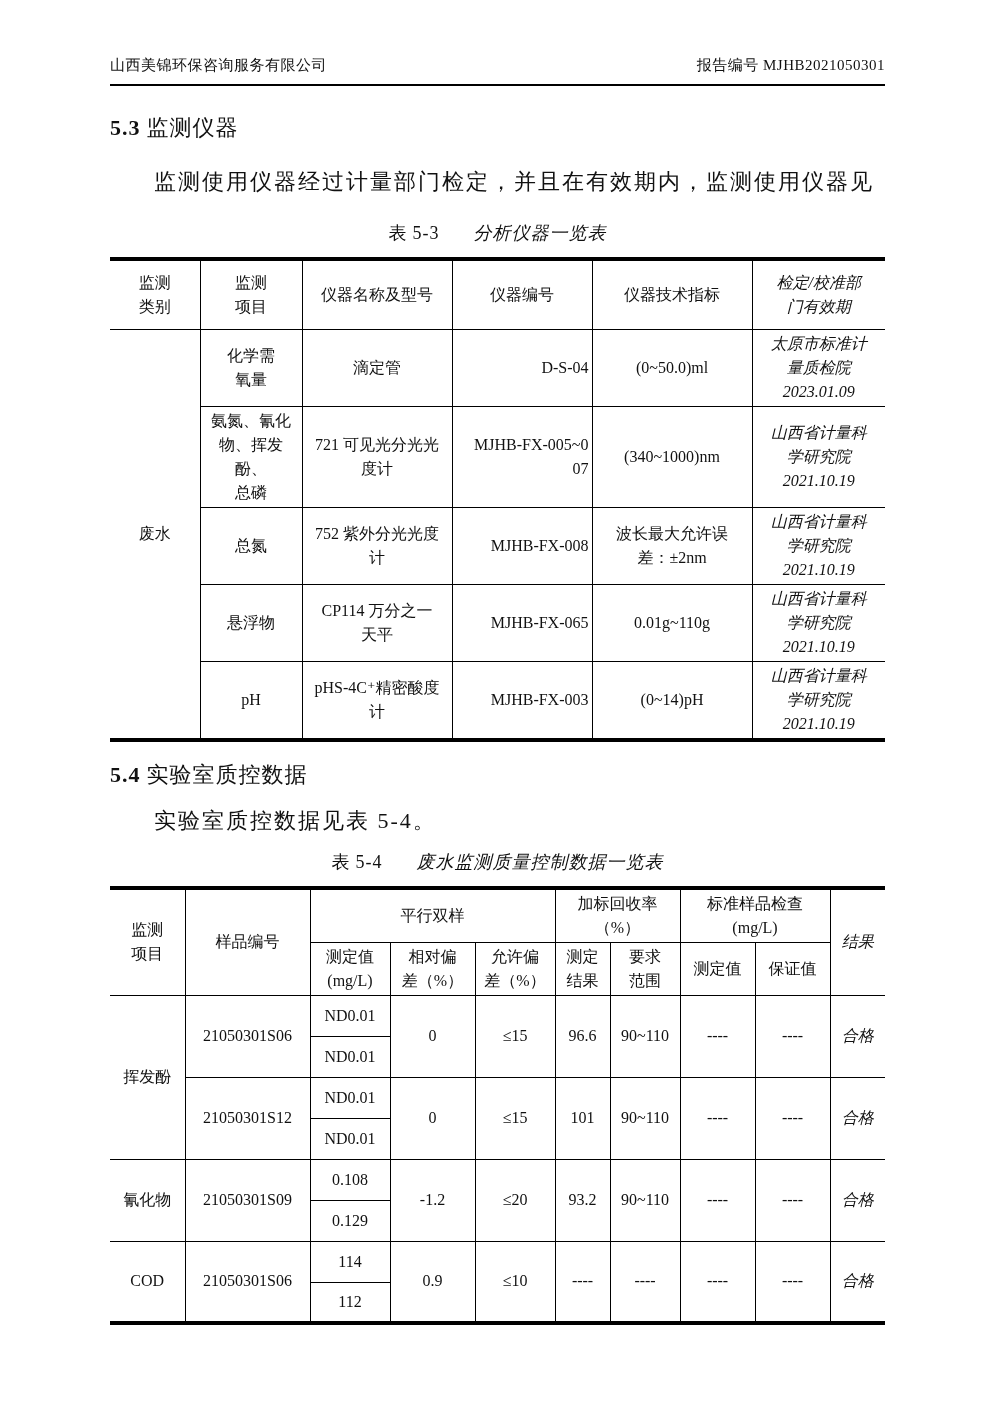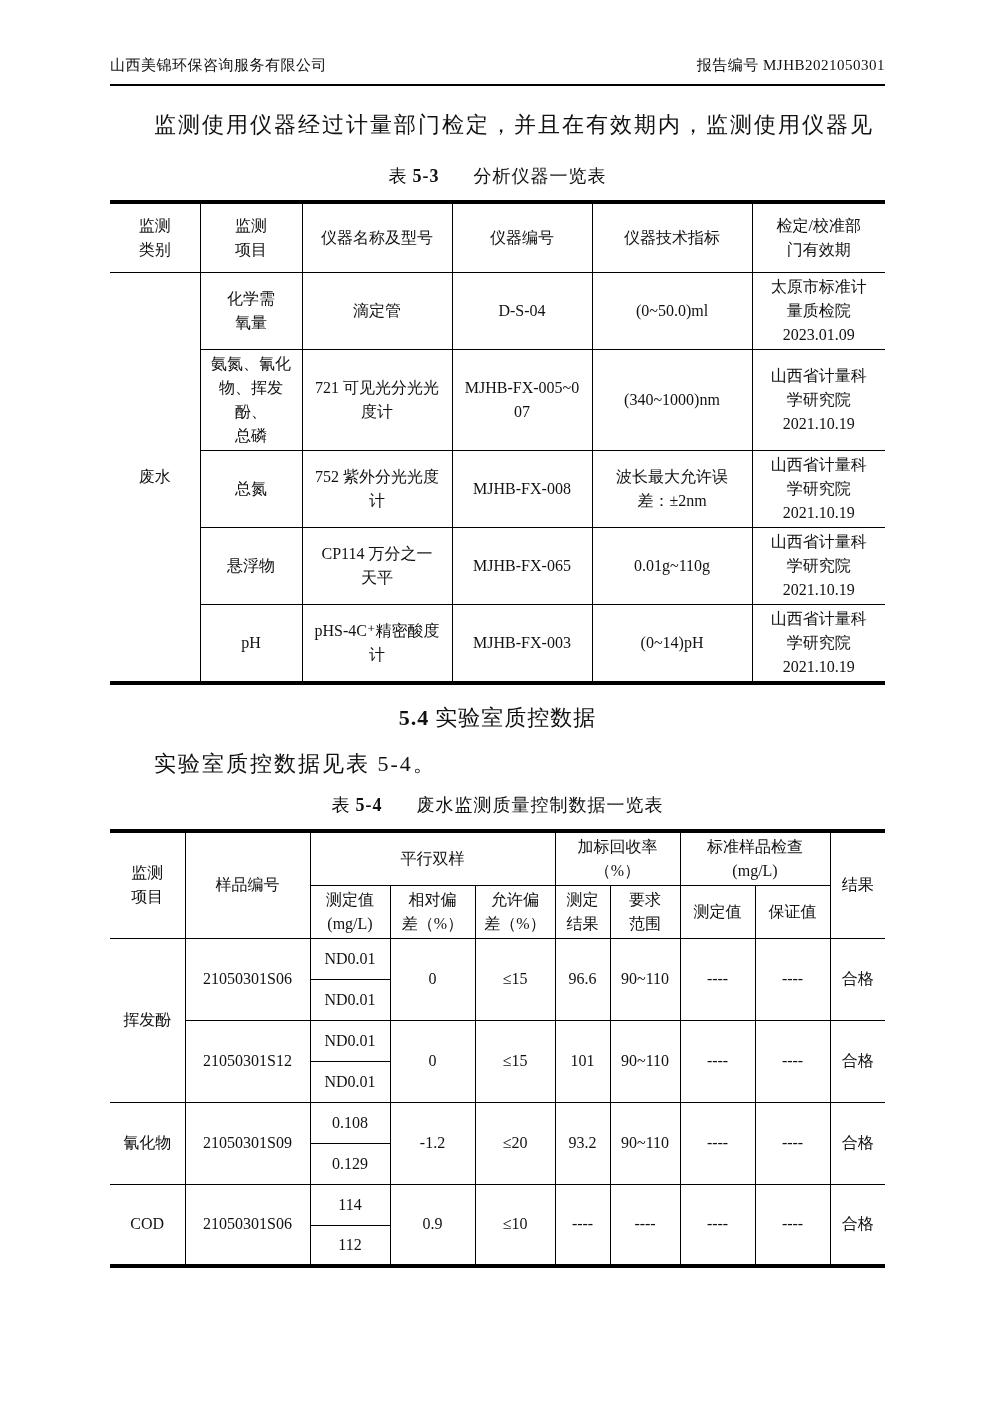--- a/index.html
+++ b/index.html
@@ -29,64 +29,67 @@
   .sec-heading .num{font-weight:bold;margin-right:6px;font-family:"Liberation Serif",serif;}
   
   .para{font-size:22px;line-height:50px;letter-spacing:2px;margin-top:14px;}
   .para .line{display:block;}
   .para .indent{text-indent:2em;}
   
   .tbl-caption{
     text-align:center;font-size:18px;letter-spacing:1px;
     margin:14px 0 12px 0;
   }
-  .tbl-caption .cap-num{font-weight:bold;margin-left:5px;}
-  .tbl-caption .cap-title{margin-left:34px;}
+  .tbl-caption .cap-num{font-weight:normal;margin-left:5px;}
+  .tbl-caption .cap-title{margin-left:34px;font-style:italic;}
   
   table{
     border-collapse:collapse;table-layout:fixed;
     width:775px;
     border-top:4px solid #000;border-bottom:4px solid #000;
     font-size:16px;
   }
   td,th{
     border:1px solid #000;
     font-weight:normal;
     text-align:center;vertical-align:middle;
     white-space:pre-line;
     line-height:1.5;
     padding:2px 3px;
     box-sizing:border-box;
     overflow:hidden;
   }
   .edge-l{border-left:none;}
-  .edge-r{border-right:none;}
+  .edge-r{border-right:none;font-style:italic;}
   
   .t53-hrow{height:70px;}
   .t53-r1{height:66px;}
   .t53-r2{height:76px;}
   .t53-r3{height:66px;}
   .t53-r4{height:64px;}
   .t53-r5{height:66px;}
   
   .t54-h1{height:50px;}
   .t54-h2{height:44px;}
   .t54-half{height:41px;}
-  .code-cell{word-break:break-all;}
+  .code-cell{word-break:break-all;text-align:right;}
 </style>
 </head>
 <body>
 
 <div class="page">
 
   <div class="doc-header">
     <span>山西美锦环保咨询服务有限公司</span>
     <span>报告编号 MJHB2021050301</span>
   </div>
 
+  <div class="sec-heading">
+    <span class="num">5.3</span><span>监测仪器</span>
+  </div>
   <div class="para">
     <span class="line indent">监测使用仪器经过计量部门检定，并且在有效期内，监测使用仪器见</span>
   </div>
 
   <div class="tbl-caption">
     <span>表</span><span class="cap-num">5-3</span><span class="cap-title">分析仪器一览表</span>
   </div>
 
   <table>
     <colgroup>
@@ -160,21 +163,21 @@
 计</td>
       <td class="code-cell">MJHB-FX-003</td>
       <td>(0~14)pH</td>
       <td class="edge-r">山西省计量科
 学研究院
 2021.10.19</td>
     </tr>
   </tbody>
     </table>
 
-  <div class="sec-heading" style="margin-top:18px;text-align:center;">
+  <div class="sec-heading" style="margin-top:18px;">
     <span class="num">5.4</span><span>实验室质控数据</span>
   </div>
   <div class="para" style="margin-top:6px;">
     <span class="line indent">实验室质控数据见表 5-4。</span>
   </div>
 
   <div class="tbl-caption" style="margin-top:4px;">
     <span>表</span><span class="cap-num">5-4</span><span class="cap-title">废水监测质量控制数据一览表</span>
   </div>
 

